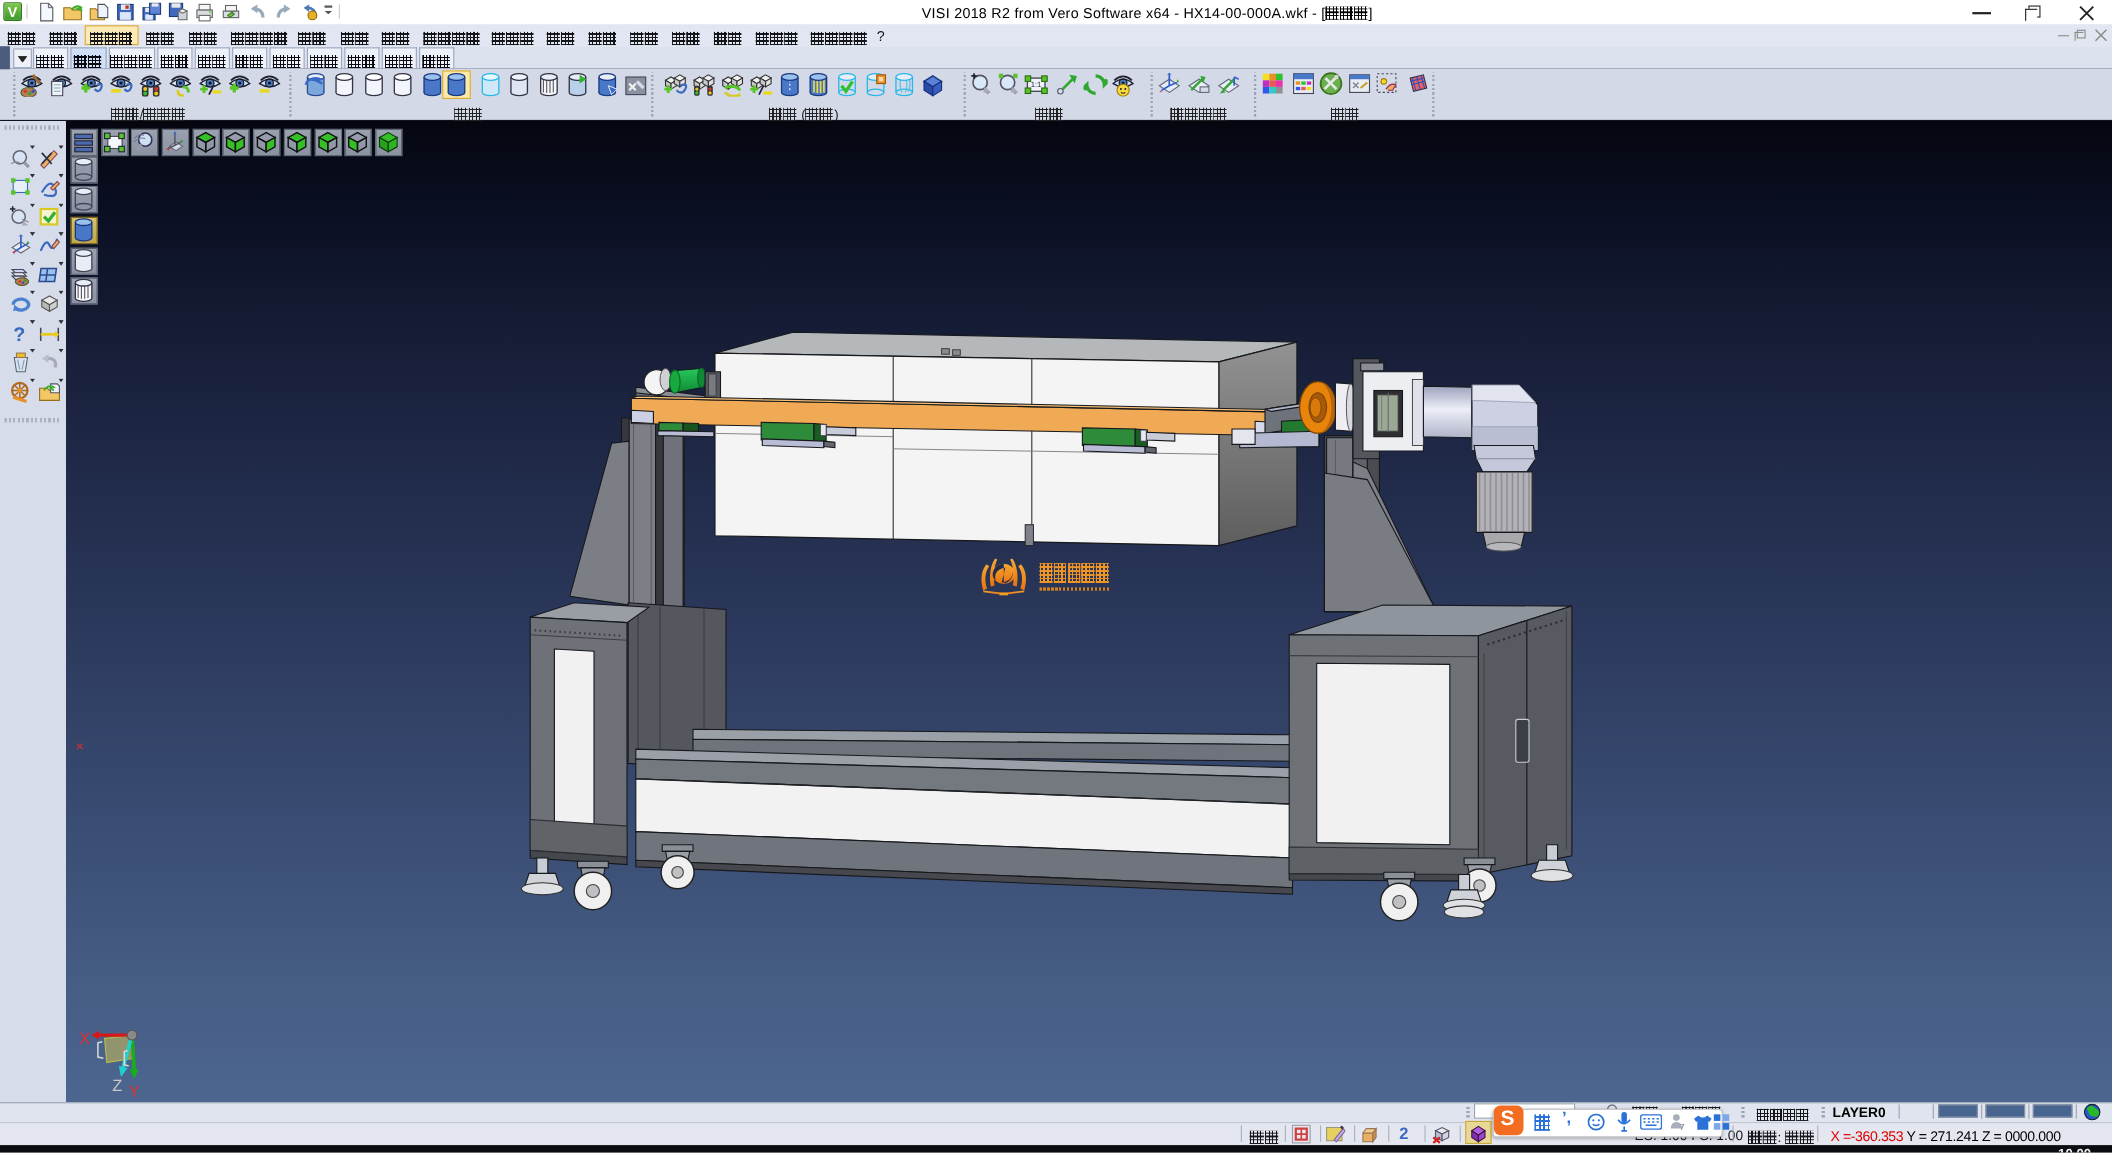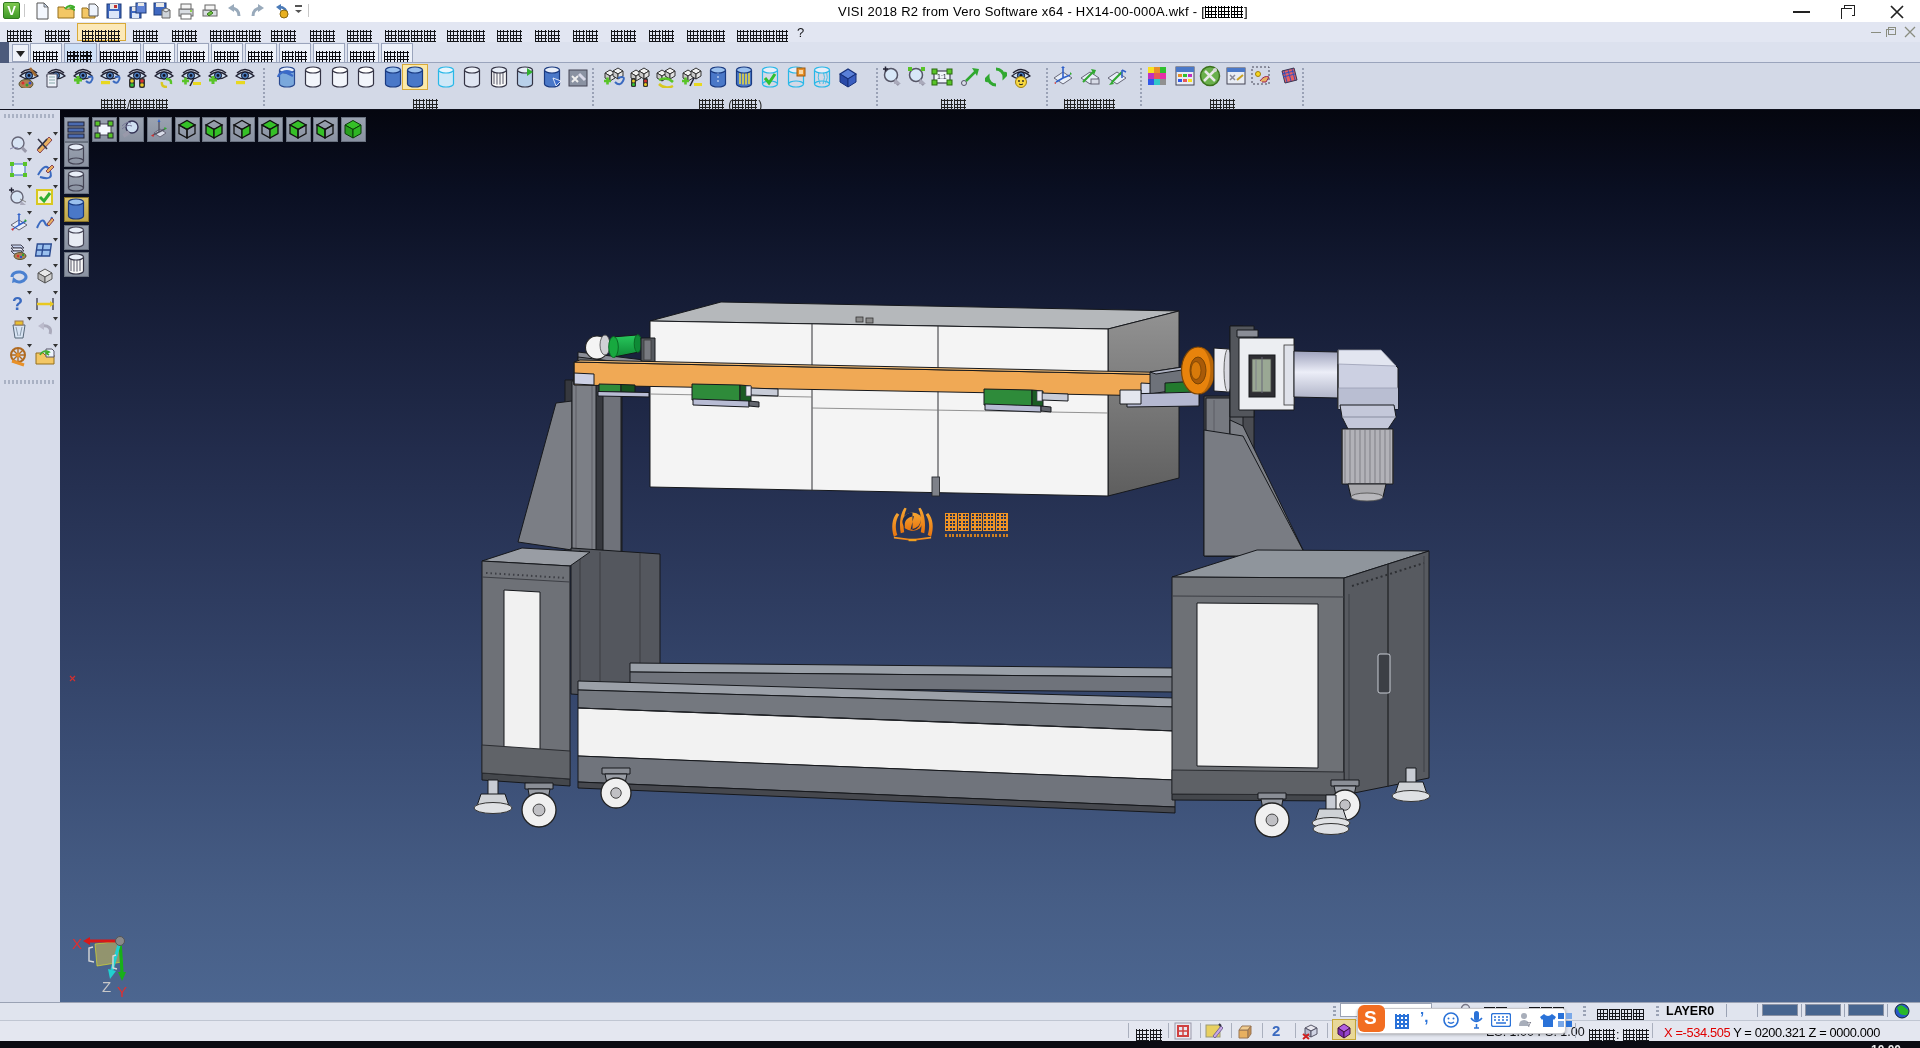--- a/index.html
+++ b/index.html
@@ -966,21 +966,21 @@
 <div class="abs" style="left:1332px;top:1019px;width:24px;height:21px;background:#e8d898;border:1px solid #c8a838;"></div>
 <svg class="abs" style="left:1335px;top:1021px" width="18" height="18" viewBox="0 0 18 18">
     <path d="M3 7l6-4 6 4-6 4z" fill="#b060e0" stroke="#414"></path>
     <path d="M3 7l6 4v6l-6-4z" fill="#8030b8" stroke="#414"></path>
     <path d="M15 7l-6 4v6l6-4z" fill="#9848d0" stroke="#414"></path>
   </svg>
 <div class="abs" style="left:1486px;top:1025px;font-size:12.5px;color:#15161a;">ES: 1.00 FS: 1.00</div>
 <div class="abs" style="left:1575px;top:1023px;width:1px;height:15px;background:#aab0be;"></div>
 <div class="abs" style="left:1589px;top:1025px;"><i style="display:inline-block;width:12.5px;height:12.5px;margin:0 1px 0 0;vertical-align:middle;background:repeating-linear-gradient(0deg,#15161a 0 1.05px,transparent 1.05px 3.2px),repeating-linear-gradient(90deg,#15161a 0 1.05px,transparent 1.05px 3.2px);"></i><i style="display:inline-block;width:12.5px;height:12.5px;margin:0 1px 0 0;vertical-align:middle;background:repeating-linear-gradient(0deg,#15161a 0 1.05px,transparent 1.05px 3.2px),repeating-linear-gradient(90deg,#15161a 0 1.05px,transparent 1.05px 3.2px);"></i><span style="font-size:12.5px;color:#15161a;">: </span><i style="display:inline-block;width:12.5px;height:12.5px;margin:0 1px 0 0;vertical-align:middle;background:repeating-linear-gradient(0deg,#15161a 0 1.05px,transparent 1.05px 3.2px),repeating-linear-gradient(90deg,#15161a 0 1.05px,transparent 1.05px 3.2px);"></i><i style="display:inline-block;width:12.5px;height:12.5px;margin:0 1px 0 0;vertical-align:middle;background:repeating-linear-gradient(0deg,#15161a 0 1.05px,transparent 1.05px 3.2px),repeating-linear-gradient(90deg,#15161a 0 1.05px,transparent 1.05px 3.2px);"></i></div>
 <div class="abs" style="left:1652px;top:1023px;width:1px;height:15px;background:#aab0be;"></div>
-<div class="abs" style="left:1664px;top:1025px;font-size:12.8px;letter-spacing:-0.35px;white-space:nowrap;"><span style="color:#e00000;">X =-534.505</span><span style="color:#000;"> Y = 0200.321 Z = 0000.000</span></div>
+<div class="abs" style="left:1664px;top:1025px;font-size:12.8px;letter-spacing:-0.35px;white-space:nowrap;"><span style="color:#e00000;">X =-360.353</span><span style="color:#000;"> Y = 271.241 Z = 0000.000</span></div>
 <div class="abs" style="left:1357px;top:1008px;width:209px;height:26px;background:#fff;border:1px solid #c8c8cc;border-radius:4px;box-shadow:0 1px 3px rgba(0,0,0,0.25);"></div>
 <div class="abs" style="left:1358px;top:1005px;width:27px;height:27px;background:#f26d21;border-radius:6px;"></div>
 <div class="abs" style="left:1364px;top:1007px;font-size:19px;font-weight:bold;color:#fff;">S</div>
 <div class="abs" style="left:1395px;top:1011px;font-size:15px;font-weight:bold;color:#2a72d8;"><i style="display:inline-block;width:14px;height:15px;margin:0 0px 0 0;vertical-align:middle;background:repeating-linear-gradient(0deg,#2a72d8 0 1.6px,transparent 1.6px 4px),repeating-linear-gradient(90deg,#2a72d8 0 1.6px,transparent 1.6px 4px);"></i></div>
 <div class="abs" style="left:1420px;top:1008px;font-size:15px;font-weight:bold;color:#2a72d8;">’,</div>
 <svg class="abs" style="left:1443px;top:1012px" width="17" height="17">
     <circle cx="8" cy="8" r="7" fill="none" stroke="#2a72d8" stroke-width="1.6"></circle>
     <circle cx="5.5" cy="6.5" r="1" fill="#2a72d8"></circle>
     <circle cx="10.5" cy="6.5" r="1" fill="#2a72d8"></circle>
     <path d="M5 10q3 2.5 6 0" fill="none" stroke="#2a72d8" stroke-width="1.4"></path>

